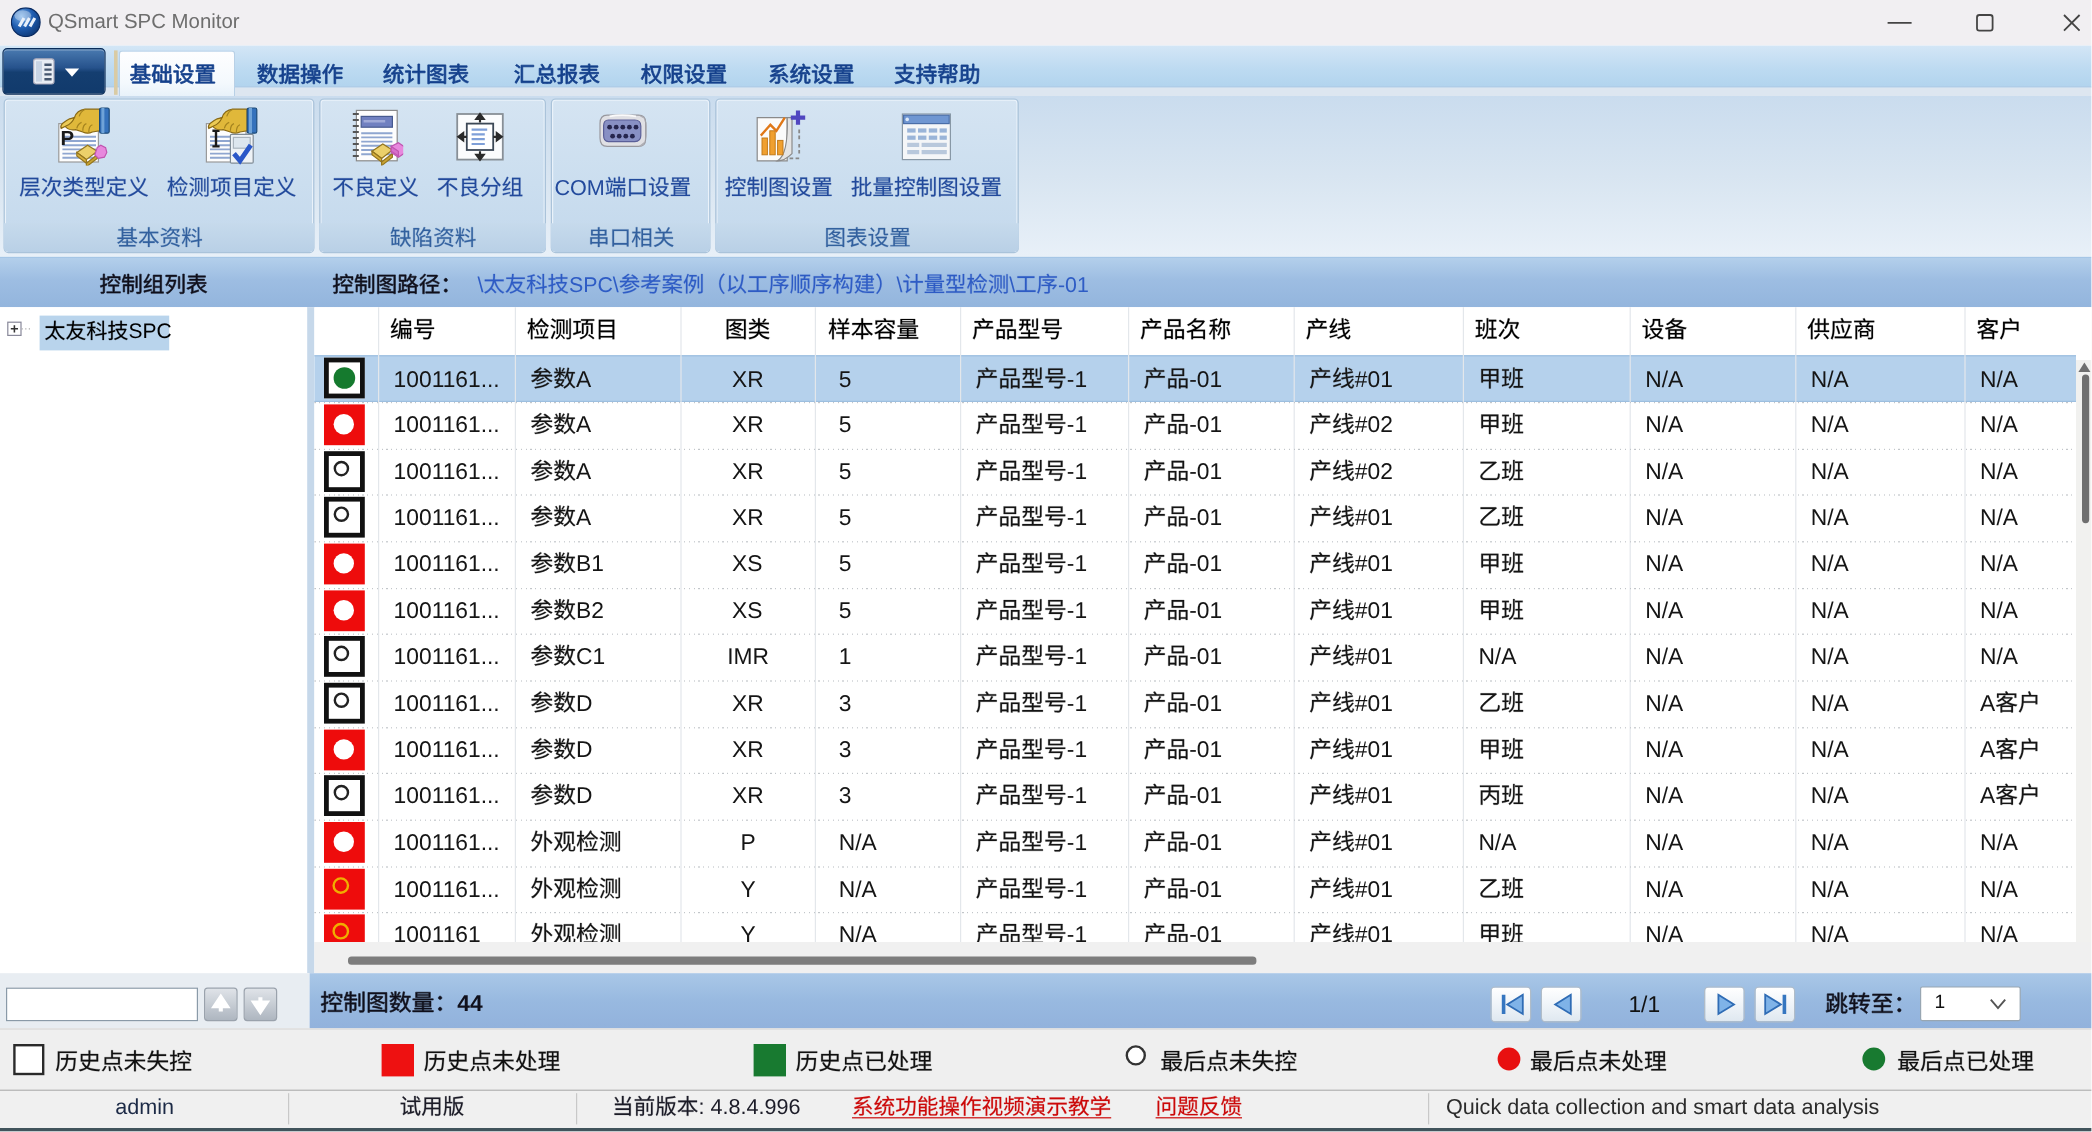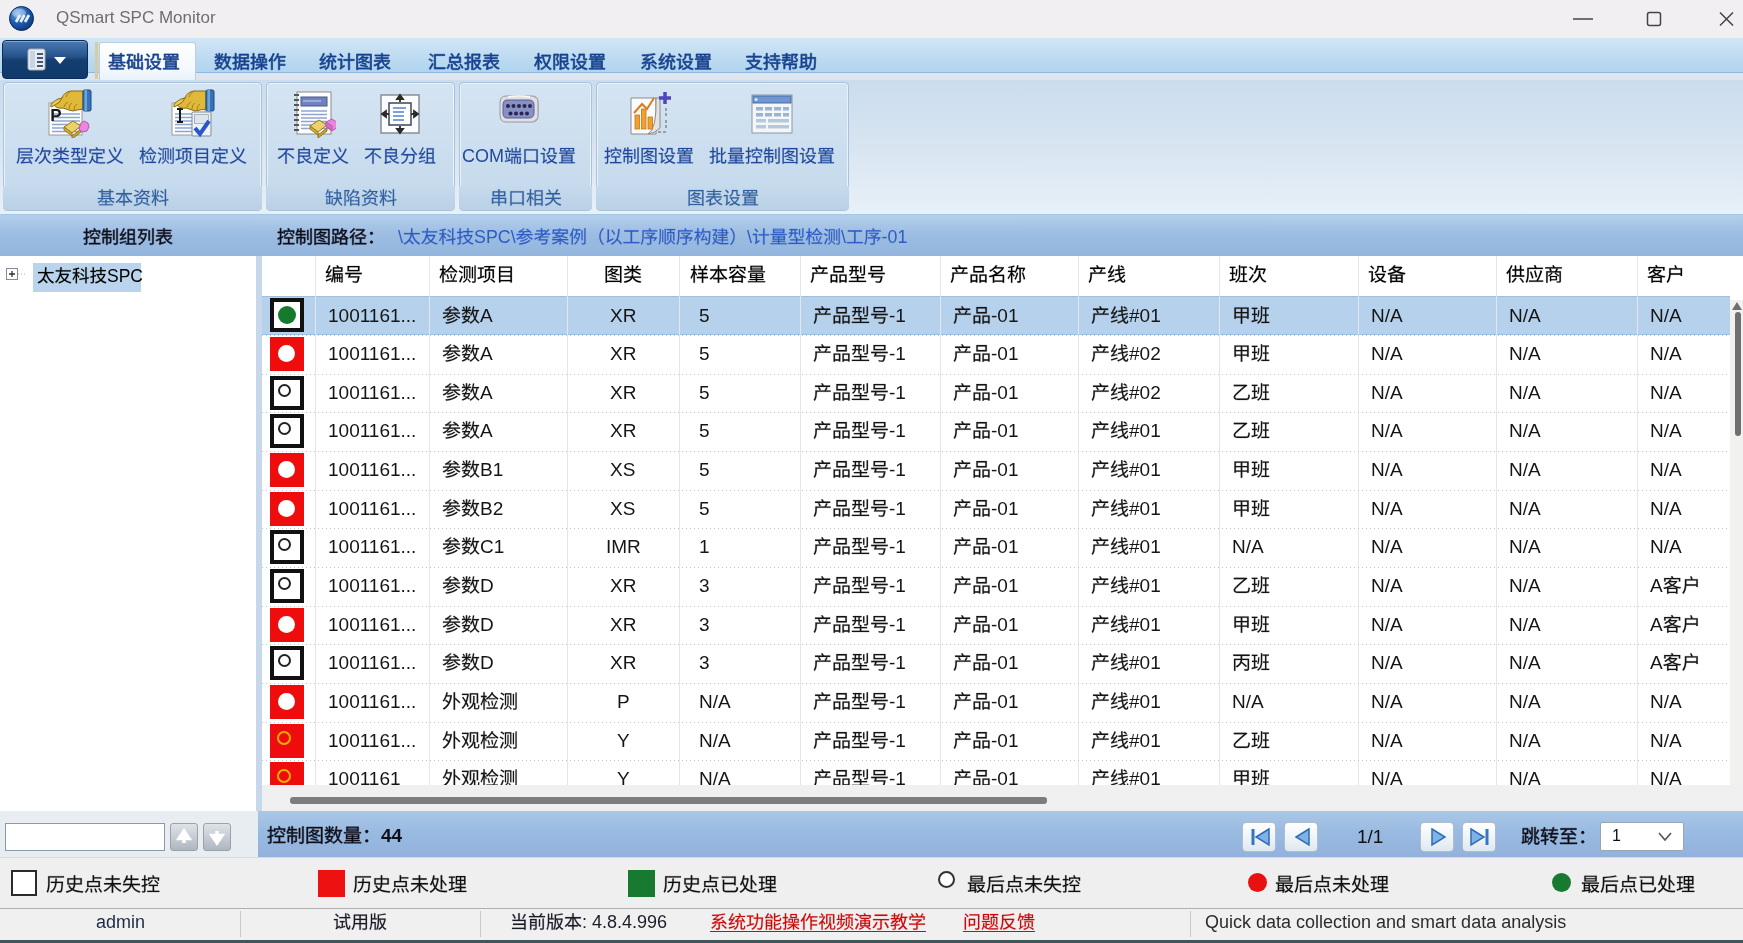--- a/index.html
+++ b/index.html
@@ -283,21 +283,21 @@
         <stop offset="0.45" stop-color="#1e5cb0"></stop>
         <stop offset="1" stop-color="#082a5e"></stop>
  </radialGradient>
     </defs>
  <circle cx="12.5" cy="12.5" r="12" fill="url(#glogo)" stroke="#0a2a60"></circle>
  <ellipse cx="10" cy="7" rx="7" ry="4.5" fill="rgba(255,255,255,0.35)"></ellipse>
  <g stroke="#e8f0fa" stroke-width="2.6" fill="none">
   <path d="M7 16 L11 9 M11.5 16 L15.5 9 M16 16 L20 9"></path>
  </g>
 </svg>
-<div class="abs" style="left:56px;top:8px;font-size:17px;color:#6e6e6e;">QSmart SPC Monitor</div>
+<div class="abs" style="left:40px;top:8px;font-size:17px;color:#6e6e6e;">QSmart SPC Monitor</div>
 <svg class="abs" style="left:1565px;top:0;" width="178" height="38">
  <path d="M8 19 h20" stroke="#444" stroke-width="1.5"></path>
  <rect x="82.5" y="12.5" width="13" height="13" rx="2" fill="none" stroke="#444" stroke-width="1.5"></rect>
  <path d="M155 12.5 l13 13 M168 12.5 l-13 13" stroke="#444" stroke-width="1.5"></path>
 </svg>
 <div class="abs" style="left:0;top:38px;width:1743px;height:34px;background:linear-gradient(180deg,#d3e6f6 0%,#bcdaf1 60%,#b2d4ee 100%);"></div>
 <div class="abs" style="left:0;top:72px;width:1743px;height:1px;background:#8fb8de;"></div>
 <div class="abs" style="left:0;top:73px;width:1743px;height:7px;background:#dde6f0;"></div>
 <div class="abs" style="left:2px;top:40px;width:86px;height:39px;border-radius:4px;background:linear-gradient(180deg,#4a7ab0 0%,#26528c 42%,#143e70 52%,#113a6c 100%);border:1px solid #0a2c58;box-shadow:inset 0 1px 0 rgba(255,255,255,.35);"></div>
 <svg class="abs" style="left:26px;top:48px;" width="44" height="24">

